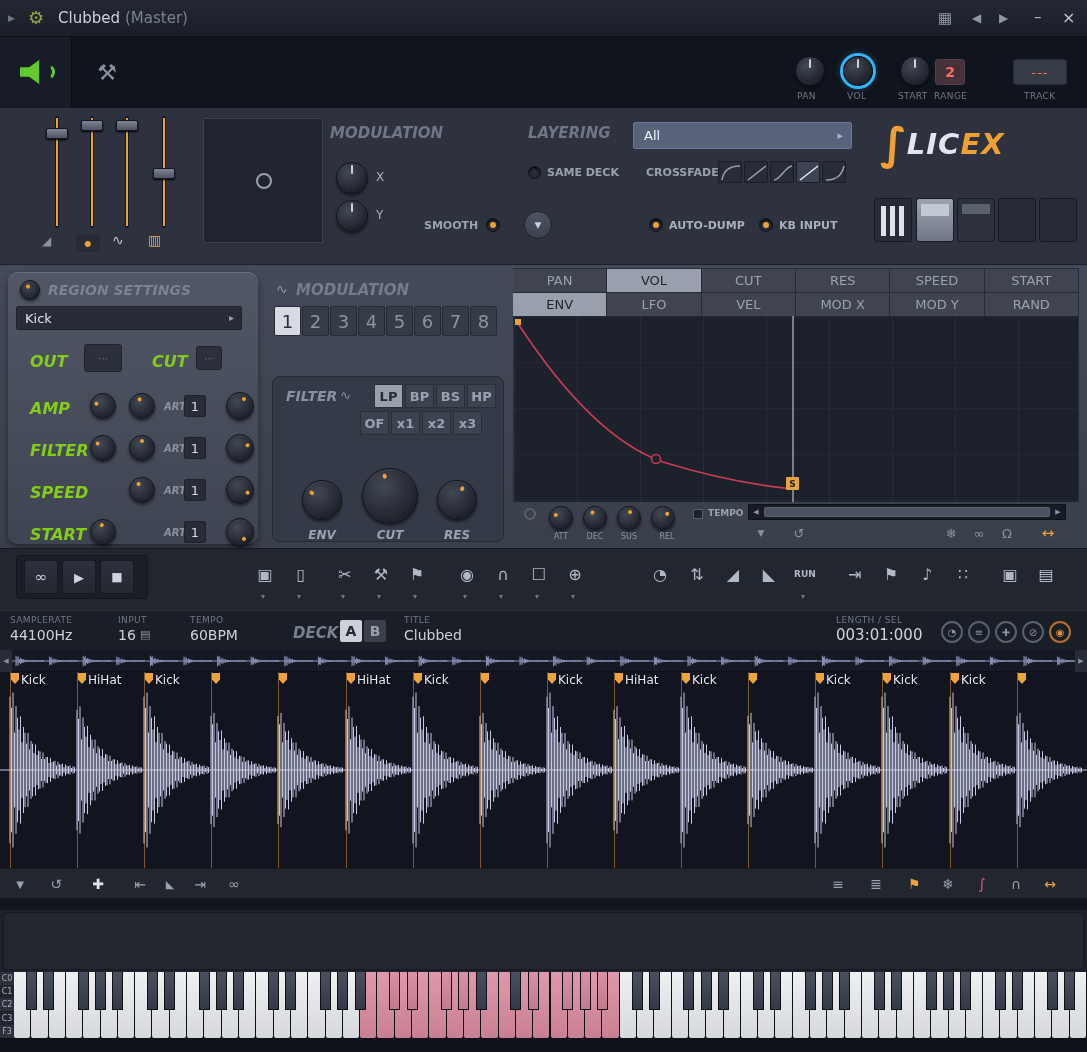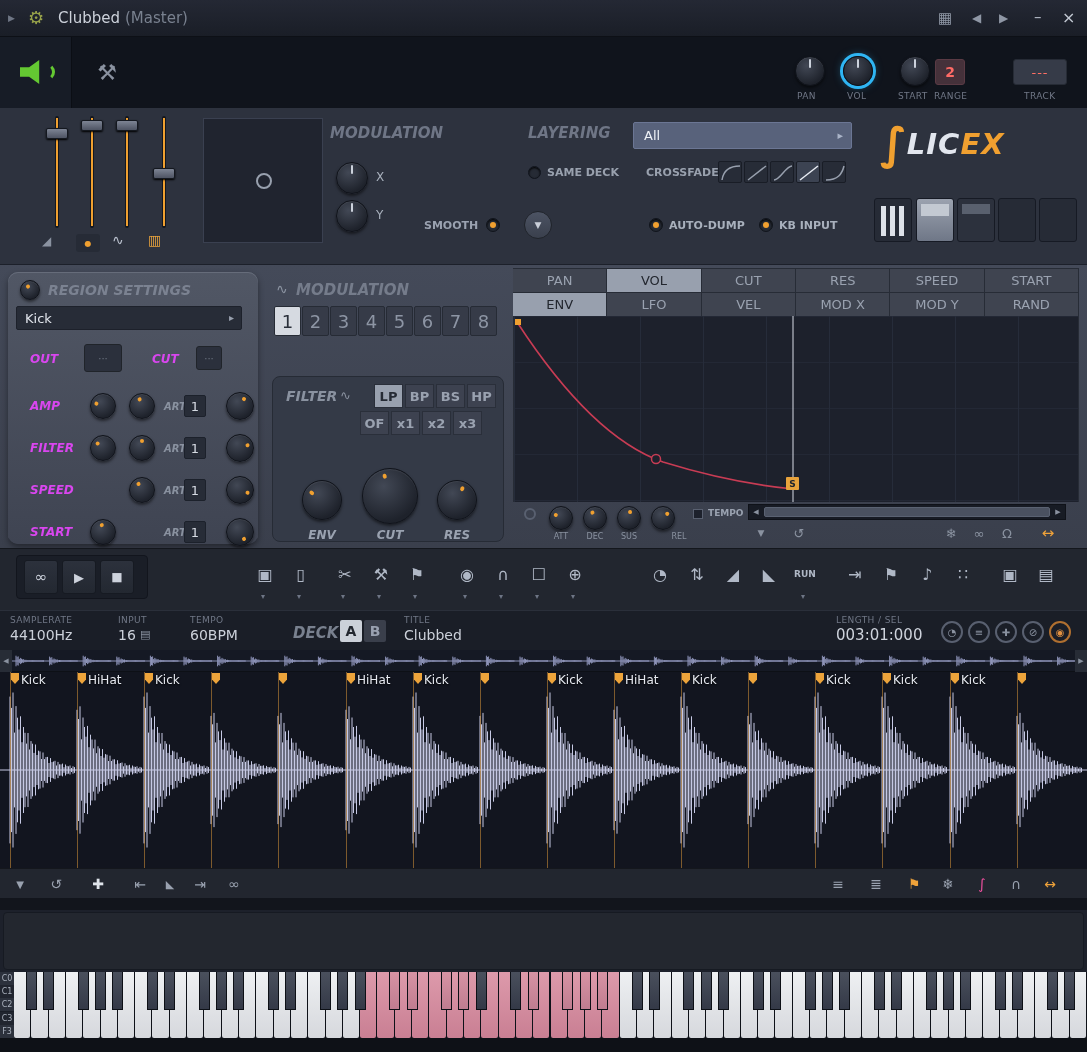--- a/index.html
+++ b/index.html
@@ -24,21 +24,21 @@
 .slot.on{background:#d6dae1;color:#2a2f3a}
 .ftb{width:29px;height:24px;display:flex;align-items:center;justify-content:center;font-size:13px;font-weight:bold;color:#9aa2b0;background:#3d4250;border:1px solid #2a2f3a;margin-right:2px}
 .ftb.on{background:#99a1af;color:#262b35}
 .aklbl{position:absolute;font-size:12px;color:#9aa2b0;text-align:center}
 
 #envtabs{position:absolute;left:513px;top:268px;width:566px;height:48px;display:flex;flex-wrap:wrap;border-top:1px solid #272c36}
 .etab{width:16.6666%;height:24px;line-height:24px;text-align:center;font-size:13px;color:#9aa2b0;background:#3f4450;border-right:1px solid #272c36;border-bottom:1px solid #272c36}
 .etab.on{background:#98a0ae;color:#22262e}
 .klbl{position:absolute;font-size:8px;color:#8a92a0;text-align:center;width:30px}
 
-.rlab{position:absolute;font-size:12px;color:#d946ef}
+.rlab{position:absolute;font-size:16px;color:#84cc16}
 .artbox{width:22px;height:22px;background:#272c37;border:1px solid #1c212b;border-radius:2px;color:#d5dae2;font-size:13px;display:flex;align-items:center;justify-content:center}
 
 .trb{position:absolute;top:560px;width:34px;height:34px;background:linear-gradient(#2c313c,#232831);border:1px solid #161a22;border-radius:3px;display:flex;align-items:center;justify-content:center;color:#cdd2dc;font-size:15px}
 .tb{position:absolute;top:558px;width:32px;height:32px;display:flex;align-items:center;justify-content:center;font-size:16px;color:#b0b8c6}
 .ct{position:absolute;top:592px;font-size:8px;color:#6e7585}
 .circ{position:absolute;top:621px;width:22px;height:22px;border-radius:50%;border:2px solid #596070;display:flex;align-items:center;justify-content:center;font-size:10px;color:#8a92a0}
 
 .st{position:absolute;top:874px;width:24px;height:20px;display:flex;align-items:center;justify-content:center;font-size:14px;color:#99a1af}
 .st2{position:absolute;top:524px;width:22px;height:18px;display:flex;align-items:center;justify-content:center;font-size:13px;color:#8a92a0}
 
@@ -326,21 +326,21 @@
         <i style="--rot: -25deg;"></i>
       </div>
       <div class="klbl" style="left: 34px; top: 26px;">DEC</div>
       <div class="knob" style="left: 71px; top: 0px; width: 24px; height: 24px;">
         <i style="--rot: 10deg;"></i>
       </div>
       <div class="klbl" style="left: 68px; top: 26px;">SUS</div>
       <div class="knob" style="left: 105px; top: 0px; width: 24px; height: 24px;">
         <i style="--rot: 45deg;"></i>
       </div>
-      <div class="klbl" style="left: 118px; top: 26px;">REL</div>
+      <div class="klbl" style="left: 106px; top: 26px;">REL</div>
     </div>
   <div class="abs" style="left:693px;top:509px;width:10px;height:10px;border:1px solid #596070;background:#1d212c"></div>
   <div class="abs" style="left:708px;top:508px;font-size:9px;font-weight:bold;color:#9aa2b0">TEMPO</div>
   <div class="abs" style="left:748px;top:504px;width:318px;height:16px;background:#171b24;border:1px solid #0f1219">
     <span class="abs ic" style="left:0;top:0;width:14px;height:14px;font-size:7px;color:#8a92a0">◀</span>
     <div class="abs" style="left:15px;top:2px;width:286px;height:10px;background:#4a5160;border:1px solid #5a6272;border-radius:2px"></div>
     <span class="abs ic" style="right:0;top:0;width:14px;height:14px;font-size:7px;color:#8a92a0">▶</span>
   </div>
   <span class="st2" style="left:750px;font-size:9px">▼</span>
   <span class="st2" style="left:788px">↺</span>

